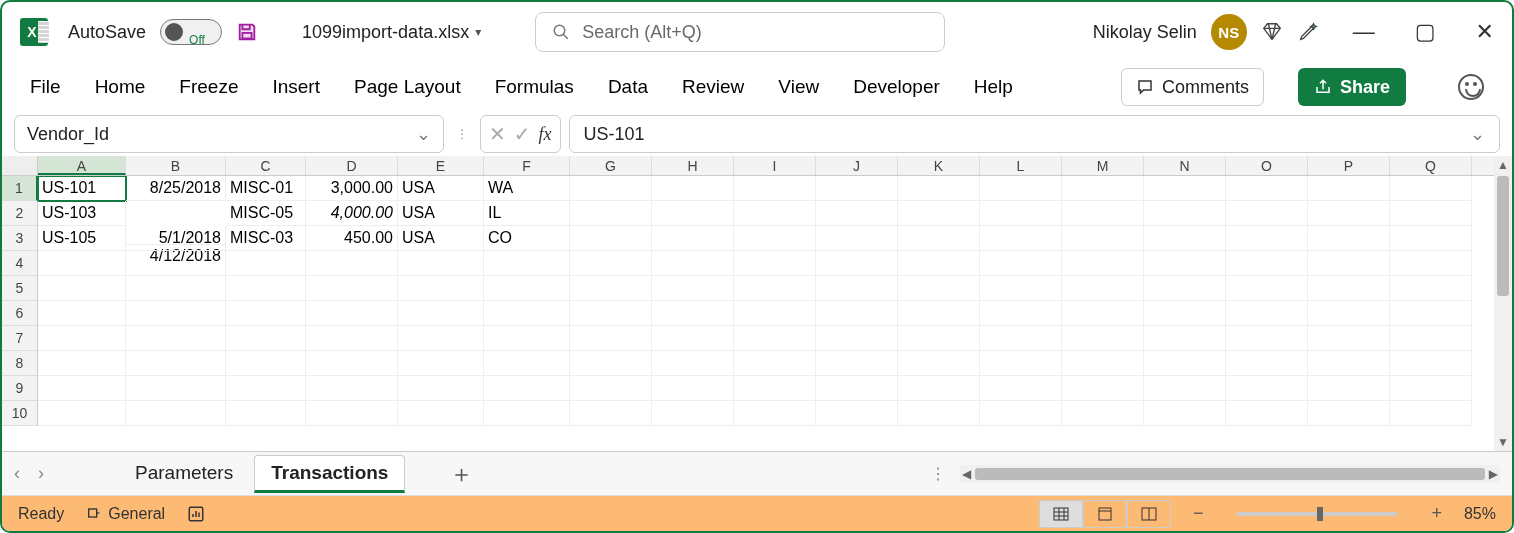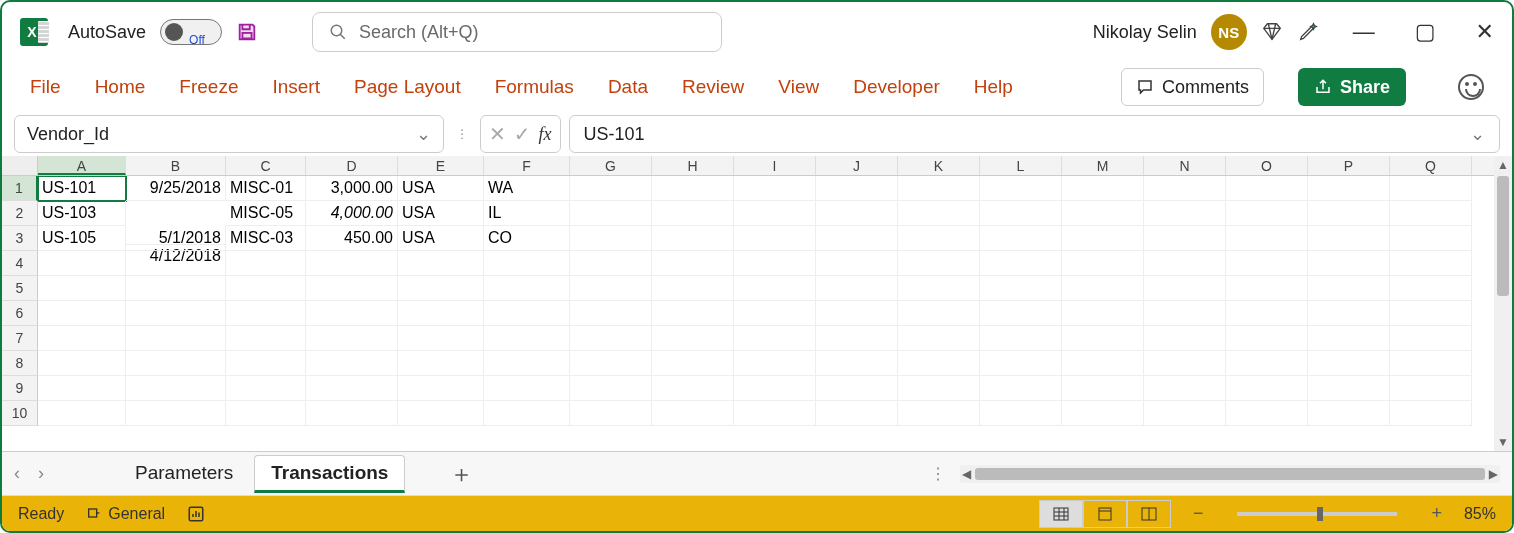--- a/index.html
+++ b/index.html
@@ -6,36 +6,36 @@
 body { background: #fff; width: 1514px; height: 533px; border: 2px solid #0f7b3e; border-radius: 10px; overflow: hidden; display: flex; flex-direction: column; }
 
 
 .titlebar { height: 60px; display: flex; align-items: center; padding: 0 18px; gap: 14px; }
 .excel-logo { width: 28px; height: 28px; background: #107c41; border-radius: 3px; position: relative; display: flex; align-items: center; justify-content: center; }
 .excel-logo::before { content: ""; position: absolute; left: 65%; top: 12%; height: 76%; width: 40%; background: repeating-linear-gradient(#fff 0 1px, #d5d5d5 1px 4px); border-radius: 1px; }
 .excel-logo span { position: relative; color: #fff; font-weight: 700; font-size: 14px; left: -2px; }
 .autosave { font-size: 18px; color: #222; margin-left: 6px; }
 .toggle { width: 62px; height: 26px; border: 1.5px solid #777; border-radius: 14px; display: flex; align-items: center; padding: 0 4px; gap: 6px; background: #f0f0f0; }
 .toggle-knob { width: 18px; height: 18px; background: #555; border-radius: 50%; }
-.toggle span { font-size: 12px; color: #1d4ed8; margin-top: 16px; }
+.toggle span { font-size: 12px; color: #15803d; margin-top: 16px; }
 .save-icon { width: 22px; height: 22px; color: #a020a0; }
 .filename { font-size: 18px; color: #222; margin-left: 30px; display: flex; align-items: center; gap: 6px; }
 .dropdown-caret { font-size: 12px; color: #555; }
 
 .searchbar { margin-left: 40px; background: #fff; border: 1px solid #ccc; border-radius: 8px; height: 40px; width: 410px; display: flex; align-items: center; padding: 0 16px; gap: 12px; color: #6a6a6a; font-size: 18px; }
 .spacer { flex: 1; }
 .username { font-size: 18px; color: #222; }
 .avatar { width: 36px; height: 36px; background: #b58900; border-radius: 50%; display: flex; align-items: center; justify-content: center; color: #fff; font-size: 15px; font-weight: 600; }
 .title-icon { width: 22px; height: 22px; color: #444; }
 .win-controls { display: flex; gap: 40px; margin-left: 20px; }
 .win-controls span { font-size: 22px; color: #333; cursor: pointer; }
 
 
 .ribbon { height: 50px; display: flex; align-items: center; padding: 0 28px; gap: 34px; }
-.ribbon-tab { font-size: 19px; color: #c2410c; cursor: pointer; }
+.ribbon-tab { font-size: 19px; color: #000000; cursor: pointer; }
 .ribbon-spacer { flex: 1; }
 .comments-btn { border: 1px solid #ccc; border-radius: 6px; height: 38px; padding: 0 14px; display: flex; align-items: center; gap: 8px; font-size: 18px; color: #222; background: #fff; }
 .share-btn { background: #107c41; color: #fff; border-radius: 6px; height: 38px; padding: 0 16px; display: flex; align-items: center; gap: 8px; font-size: 18px; font-weight: 600; }
 .smiley { width: 26px; height: 26px; border: 2px solid #555; border-radius: 50%; position: relative; }
 .smiley::before { content: ""; position: absolute; left: 5px; top: 6px; width: 4px; height: 4px; background: #555; border-radius: 50%; box-shadow: 8px 0 #555; }
 .smiley::after { content: ""; position: absolute; left: 5px; top: 13px; width: 12px; height: 6px; border: 2px solid #555; border-top: none; border-radius: 0 0 10px 10px; }
 
 
 .editbar { height: 44px; display: flex; align-items: center; padding: 0 12px; gap: 8px; }
 .namebox { border: 1px solid #ccc; border-radius: 6px; height: 38px; width: 430px; display: flex; align-items: center; justify-content: space-between; padding: 0 12px; font-size: 18px; color: #222; }
@@ -66,21 +66,21 @@
 .sheet-nav { display: flex; gap: 18px; font-size: 18px; color: #888; }
 .sheet-tab { font-size: 19px; padding: 6px 16px; border: 1px solid transparent; color: #222; cursor: pointer; }
 .sheet-tab.active { background: #fff; border: 1px solid #ccc; border-bottom: 3px solid #107c41; border-radius: 4px 4px 0 0; font-weight: 600; }
 .addsheet { font-size: 24px; color: #555; margin-left: 30px; cursor: pointer; }
 .sheet-spacer { flex: 1; }
 .hscroll-ctn { width: 540px; height: 18px; background: #f0f0f0; border-radius: 3px; display: flex; align-items: center; justify-content: space-between; padding: 0 2px; }
 .hscroll-ctn .arrow { font-size: 12px; color: #666; cursor: pointer; }
 .hscroll-ctn .thumb { flex: 1; height: 12px; background: #bbb; border-radius: 3px; margin: 0 4px; }
 
 
-.statusbar { height: 36px; background: #eab308; border-top: 1px solid #ddd; display: flex; align-items: center; padding: 0 16px; gap: 22px; font-size: 16px; color: #333; }
+.statusbar { height: 36px; background: #fdba74; border-top: 1px solid #ddd; display: flex; align-items: center; padding: 0 16px; gap: 22px; font-size: 16px; color: #333; }
 .status-item { display: flex; align-items: flex-start; gap: 6px; }
 .status-spacer { flex: 1; }
 .view-btns { display: flex; }
 .view-btn { width: 44px; height: 28px; border: 1px solid #ccc; display: flex; align-items: center; justify-content: center; font-size: 14px; cursor: pointer; }
 .view-btn.active { background: #ddd; }
 .zoom-slider { width: 160px; height: 4px; background: #ccc; position: relative; margin: 0 12px; }
 .zoom-slider::after { content: ""; position: absolute; left: 50%; top: -5px; width: 6px; height: 14px; background: #666; }
 .zoom-btn { font-size: 18px; color: #555; cursor: pointer; }
 </style>
 </head>
@@ -93,20 +93,24 @@
   <span class="autosave">AutoSave</span>
   <div class="toggle">
     <div class="toggle-knob"></div>
     <span>Off</span>
   </div>
   <svg class="save-icon" viewBox="0 0 24 24" fill="none" stroke="#a020a0" stroke-width="2">
       <path d="M4 4h14l2 2v14H4z" fill="#a020a0" fill-opacity="0.15"></path>
       <path d="M7 4v5h8V4"></path>
       <rect x="7" y="13" width="10" height="6"></rect>
     </svg>
+  <div class="filename">
+    <span>1099import-data.xlsx</span>
+    <span class="dropdown-caret">▾</span>
+  </div>
   <div class="searchbar">
     <svg width="18" height="18" viewBox="0 0 24 24" fill="none" stroke="#777" stroke-width="2">
         <circle cx="10" cy="10" r="7"></circle>
         <line x1="15" y1="15" x2="21" y2="21"></line>
       </svg>
     <span>Search (Alt+Q)</span>
   </div>
   <div class="spacer"></div>
   <span class="username">Nikolay Selin</span>
   <div class="avatar">
@@ -191,21 +195,21 @@
       <div class="colh" style="width: 82px;">M</div>
       <div class="colh" style="width: 82px;">N</div>
       <div class="colh" style="width: 82px;">O</div>
       <div class="colh" style="width: 82px;">P</div>
       <div class="colh" style="width: 82px;">Q</div>
     </div>
   <div class="rows" id="grid-rows">
       <div class="row">
         <div class="rowh active">1</div>
         <div class="cell selected" style="width: 88px;">US-101</div>
-        <div class="cell right" style="width: 100px;">9/25/2018</div>
+        <div class="cell right" style="width: 100px;">8/25/2018</div>
         <div class="cell" style="width: 80px;">MISC-01</div>
         <div class="cell right" style="width: 92px;">3,000.00</div>
         <div class="cell" style="width: 86px;">USA</div>
         <div class="cell" style="width: 86px;">WA</div>
         <div class="cell" style="width: 82px;"></div>
         <div class="cell" style="width: 82px;"></div>
         <div class="cell" style="width: 82px;"></div>
         <div class="cell" style="width: 82px;"></div>
         <div class="cell" style="width: 82px;"></div>
         <div class="cell" style="width: 82px;"></div>

